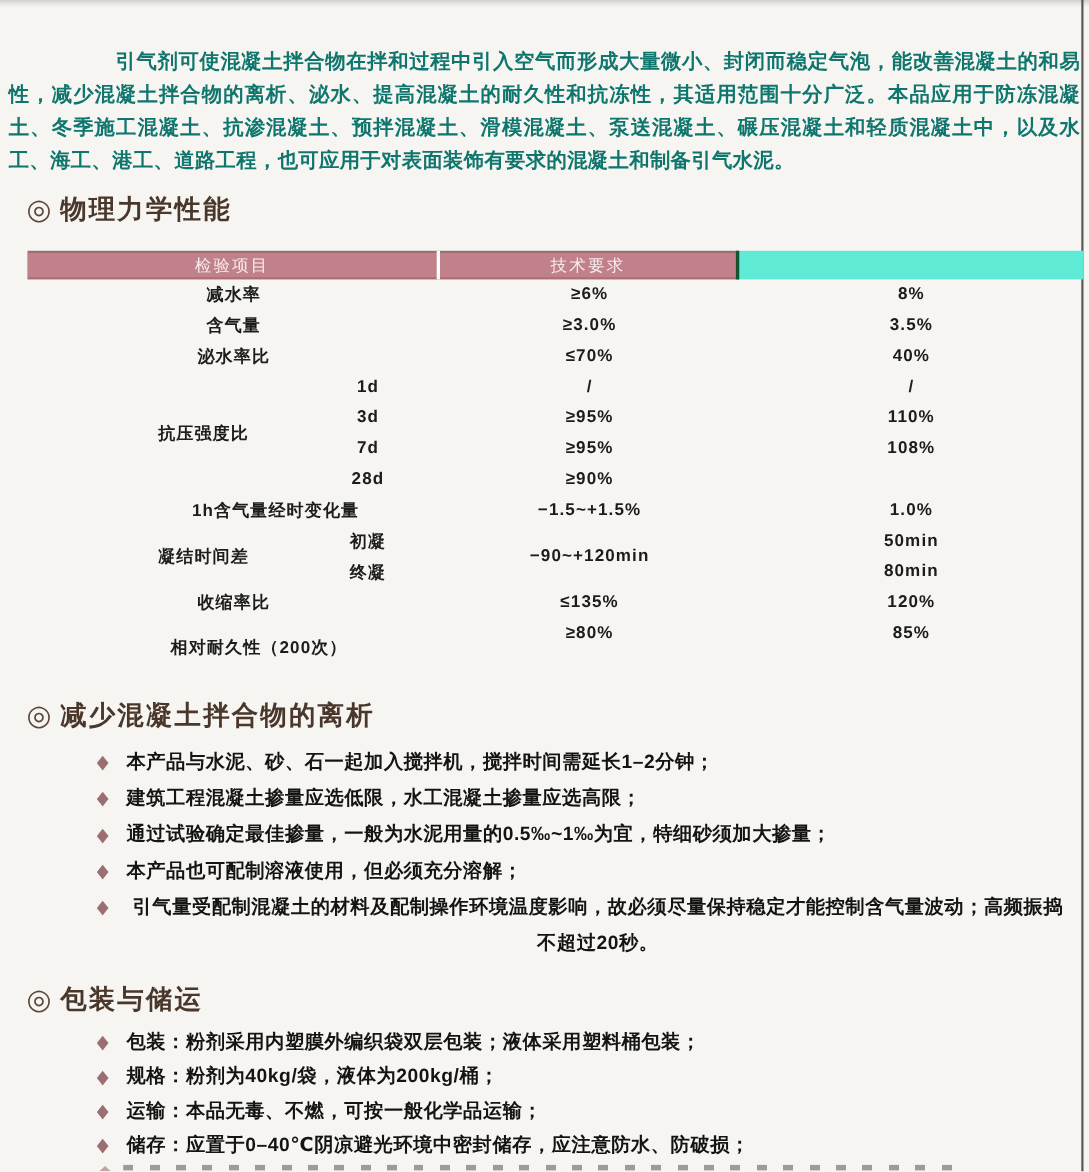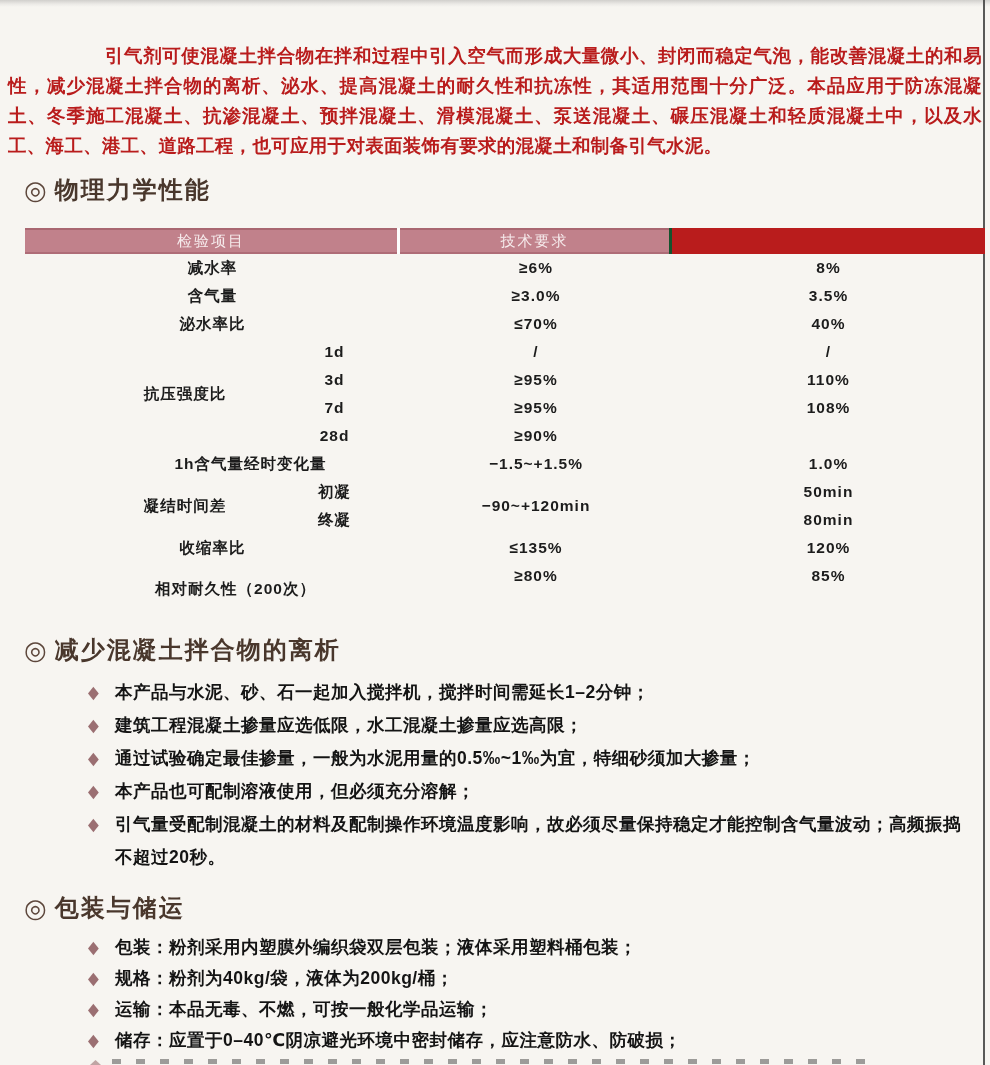--- a/index.html
+++ b/index.html
@@ -11,52 +11,52 @@
     -webkit-font-smoothing:antialiased;
   }
   .page{position:absolute;inset:0;}
   
   .top-smudge{position:absolute;top:0;left:0;width:990px;height:7px;
     background:linear-gradient(180deg,rgba(110,110,110,.28),rgba(160,160,160,.12) 60%,transparent);}
   .right-line{position:absolute;top:0;bottom:0;left:983px;width:2px;background:#3d3d3d;opacity:.85;}
   
   .intro{position:absolute;top:22px;left:8px;width:974px;
     font-size:18.5px;line-height:30px;text-align:justify;letter-spacing:.3px;
-    text-indent:97px;color:#b91c1c;font-weight:600;}
+    text-indent:97px;color:#0f766e;font-weight:600;}
   
   .sec-heading{position:absolute;left:24px;margin:0;display:flex;align-items:center;gap:6px;
     font-size:24px;font-weight:bold;color:#49372c;letter-spacing:2px;}
   .sec-heading .marker{font-size:26px;font-weight:normal;color:#5d473c;line-height:1;}
   #sec1{top:174px;}
   #sec2{top:634px;}
   #sec3{top:892px;}
   
   .ptable{position:absolute;top:228px;left:25px;width:960px;font-size:15.5px;}
-  .thead{display:flex;height:26px;background:#b91c1c;}
+  .thead{display:flex;height:26px;background:#5eead4;}
   .th{box-sizing:border-box;height:26px;display:flex;align-items:center;justify-content:center;
     background:#c1818b;color:#f6ebec;font-size:15px;letter-spacing:2px;
     box-shadow:inset 0 2px 0 rgba(140,70,82,.45),inset 0 -2px 0 rgba(140,70,82,.35);}
   .th1{width:375px;border-right:3px solid #fdfdfd;}
   .th2{width:272px;border-right:3px solid #14532d;}
   .th3{width:310px;}
   .tbody{display:grid;grid-template-columns:244px 131px 272px 313px;grid-auto-rows:28px;}
   .cell{display:flex;align-items:center;justify-content:center;box-sizing:border-box;
     letter-spacing:1px;color:#1c1c1c;font-weight:600;}
   .glabel{padding-left:76px;}
   .shifted{padding-left:76px;}
   .shifted-s{padding-left:46px;margin-top:27px;}
   
   .blist{position:absolute;left:88px;width:884px;display:flex;flex-direction:column;}
   #usage-list{top:676px;}
   #pack-list{top:932px;}
   .bullet-row{display:flex;align-items:flex-start;}
   #usage-list .bullet-row{line-height:33px;font-size:17.5px;}
   #pack-list .bullet-row{line-height:31px;font-size:17.5px;}
   .diamond{flex:0 0 27px;color:#9b6f72;font-size:14px;transform:scaleY(1.25);}
-  .btext{font-weight:600;letter-spacing:.5px;color:#141414;}
+  .btext{font-weight:600;letter-spacing:.5px;color:#141414;text-align:center;}
   
   .cutoff{position:absolute;top:1059px;left:112px;width:760px;height:5px;opacity:.45;
     background:repeating-linear-gradient(90deg,#2e2e2e 0 9px,transparent 9px 24px);}
   .cutoff-diamond{position:absolute;top:1060px;left:90px;width:11px;height:5px;background:#9b6f72;opacity:.6;
     clip-path:polygon(50% 0,100% 100%,0 100%);}
 </style>
 </head>
 <body>
 
 <div class="page">

